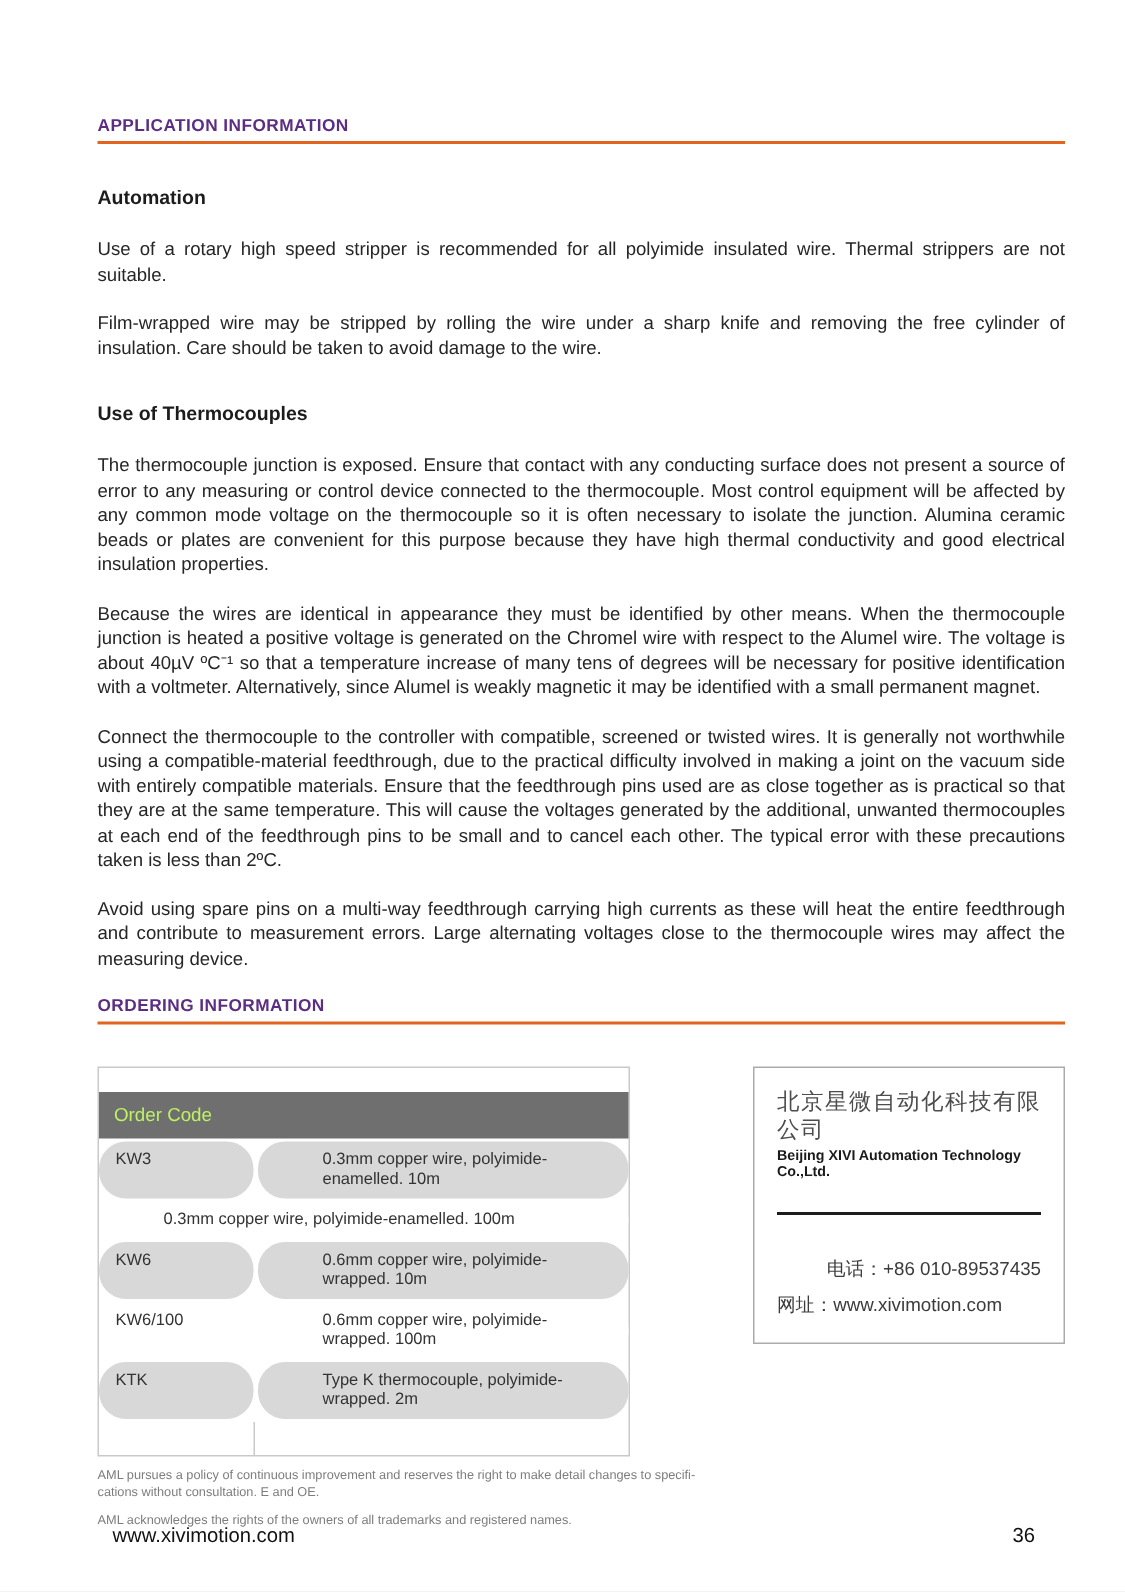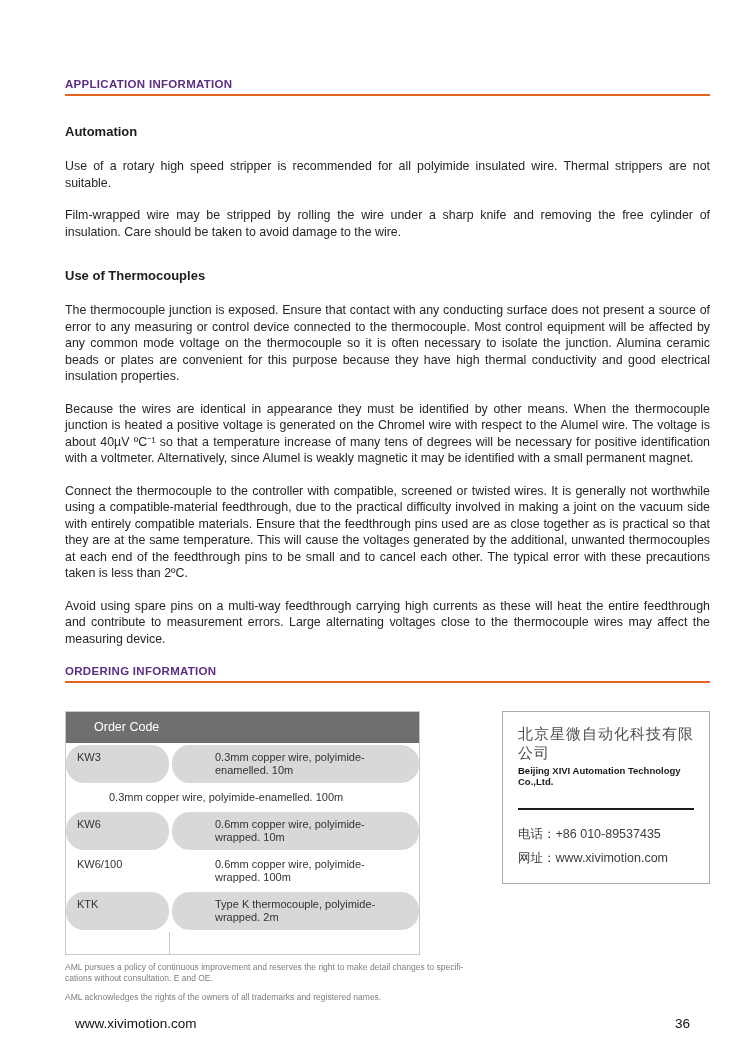--- a/index.html
+++ b/index.html
@@ -40,43 +40,43 @@
   }
   p.body.after-heading { margin-top:19px; }
 
   .ordering-block { margin-top:18px; }
 
   .columns { display:flex; margin-top:28px; align-items:flex-start; }
 
   
   .otable { width:355px; border:1px solid #c9c9c9; background:#fff; }
   .ohead {
-    background:#6f6f6f; color:#ffffff;
-    font-size:12.5px; padding:8px 28px; height:31px;
+    background:#6f6f6f; color:#bef264;
+    font-size:12.5px; padding:8px 10px; height:31px;margin-top:16px;
   }
   .orow { display:flex; margin-top:2px; }
   .ocell { font-size:11px; color:#333333; padding:6px 11px; line-height:13px;border-radius:18px; }
   .ocell-code { width:103px; margin-right:3px; background:#d8d8d8; }
   .ocell-desc { flex:1; background:#d8d8d8;padding-left:43px; }
   .orow.alt .ocell-code, .orow.alt .ocell-desc { background:#ffffff; }
   .orow-empty { margin-top:2px; height:22px; display:flex; }
   .orow-empty .divider-cell { width:104px; border-right:1px solid #c9c9c9; }
 
   
   .company-box {
     margin-left:17px; flex:1;
     border:1px solid #ababab;
     padding:13px 15px 16px 15px;
     background:#fff;
   }
   .cn-name { font-size:15px; color:#4d4d4d; letter-spacing:1px; }
   .en-name { font-size:9.5px; font-weight:bold; color:#1a1a1a; margin-top:2px; }
   .name-block { border-bottom:2.5px solid #1c1c1c; padding-bottom:21px; width:-moz-fit-content; width:fit-content; }
   .contact-line { font-size:12.5px; color:#3c3c3c; margin-top:7px; }
-  .contact-line.first { margin-top:16px; }
+  .contact-line.first { margin-top:28px;text-align:right; }
 
   
   .legal { margin-top:7px; font-size:8.5px; line-height:10.5px; color:#7d7d7d; width:420px; }
   .legal .para2 { margin-top:9px; }
 
   
   .footer {
     position:absolute; left:75px; right:60px; top:1016px;
     display:flex; justify-content:space-between; align-items:baseline;
     font-size:13.5px; color:#111;

